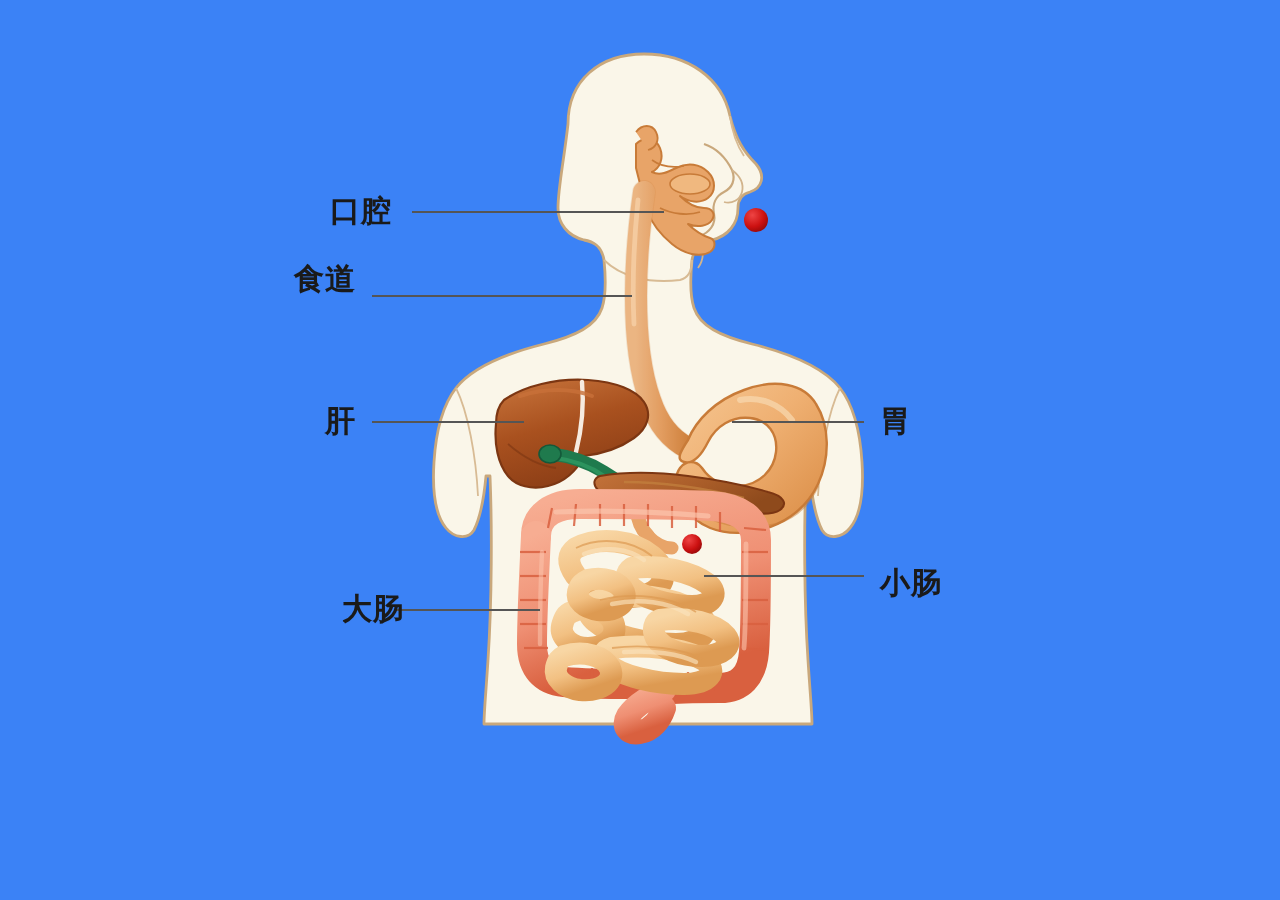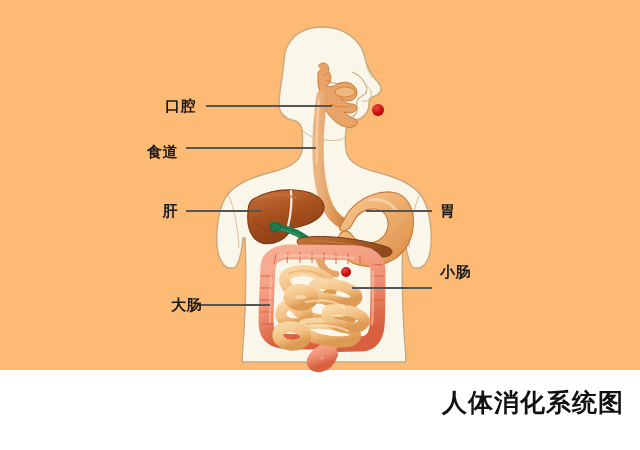--- a/index.html
+++ b/index.html
@@ -12,22 +12,22 @@
     width: 640px;
     height: 450px;
     position: relative;
     overflow: hidden;
     font-family: "DejaVu Sans", "Liberation Sans", sans-serif;
   }
   #stage {
     position: absolute;
     left: 0; top: 0;
     width: 640px;
-    height: 370px;
-    background: #fdba74;
+    height: 450px;
+    background: #3b82f6;
   }
   #figure-svg {
     position: absolute;
     left: 0; top: 0;
     width: 640px;
     height: 450px;
     display: block;
   }
   .label-text {
     position: absolute;
@@ -321,21 +321,20 @@
       <line x1="352" y1="288" x2="432" y2="288"></line>
     </g>
 
     <g>
       <circle cx="378" cy="110" r="6" fill="url(#gradDot)"></circle>
       <circle cx="346" cy="272" r="5" fill="url(#gradDot)"></circle>
     </g>
   </svg>
 
   <div class="label-text label-left" style="left:196px; top:106px;">口腔</div>
-  <div class="label-text label-left" style="left:178px; top:152px;">食道</div>
+  <div class="label-text label-left" style="left:178px; top:140px;">食道</div>
   <div class="label-text label-left" style="left:178px; top:211px;">肝</div>
   <div class="label-text label-left" style="left:202px; top:305px;">大肠</div>
   <div class="label-text label-right" style="left:440px; top:211px;">胃</div>
-  <div class="label-text label-right" style="left:440px; top:272px;">小肠</div>
-
-  <div id="diagram-title">人体消化系统图</div>
+  <div class="label-text label-right" style="left:440px; top:292px;">小肠</div>
+
 
 </div>
 
 </body></html>

